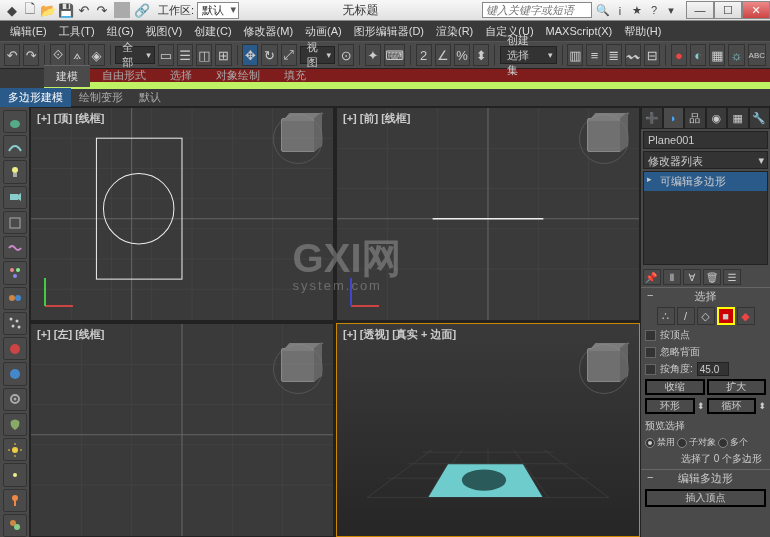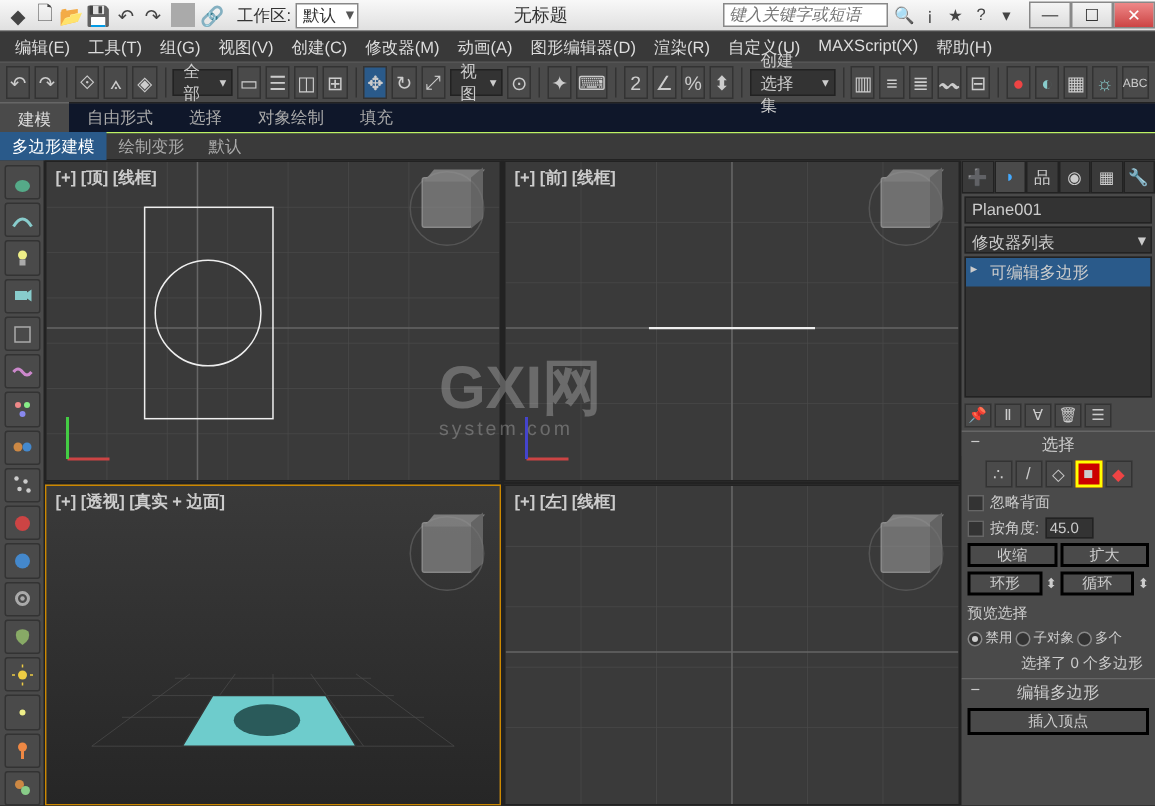--- a/index.html
+++ b/index.html
@@ -19,21 +19,21 @@
 .win-btn { width:28px; height:18px; display:flex; align-items:center; justify-content:center; font-size:11px; border:1px solid #888; background:linear-gradient(#f4f4f4,#ddd); color:#333; }
 .win-close { background:linear-gradient(#e88,#c44); color:#fff; }
 .menubar { height:20px; background:#393939; display:flex; align-items:center; padding:0 4px; gap:0; }
 .menu-item { padding:2px 6px; color:#ddd; font-size:11px; cursor:pointer; }
 .toolbar-main { height:28px; background:#4a4a4a; display:flex; align-items:center; padding:0 4px; gap:3px; border-top:1px solid #555; border-bottom:1px solid #222; }
 .dropdown { background:#333; border:1px solid #222; color:#ccc; padding:1px 16px 1px 6px; font-size:11px; position:relative; height:18px; display:flex; align-items:center; }
 .dropdown::after { content:"▾"; position:absolute; right:3px; font-size:9px; }
 .tbtn { width:22px; height:22px; background:#4a4a4a; border:1px solid #333; display:flex; align-items:center; justify-content:center; font-size:13px; color:#ccc; cursor:pointer; }
 .tbtn.active { background:#2a5a8a; }
 .vdiv { width:1px; height:20px; background:#333; margin:0 2px; }
-.ribbon { height:20px; background:#0f172a; display:flex; align-items:center; border-bottom:1px solid #bef264; }
+.ribbon { height:20px; background:#7f1d1d; display:flex; align-items:center; border-bottom:7px solid #bef264;margin-left:44px; }
 .ribbon-tab { padding:3px 12px; color:#aaa; font-size:11px; cursor:pointer; }
 .ribbon-tab.active { background:#4a4a4a; color:#ddd; border-top:1px solid #666; }
 .ribbon2 { height:18px; background:#3a3a3a; display:flex; align-items:center; border-bottom:1px solid #222; }
 .ribbon2-tab { padding:2px 8px; color:#aaa; font-size:11px; cursor:pointer; }
 .ribbon2-tab.active { background:#2a5a8a; color:#fff; }
 .workspace { position:absolute; top:107px; left:30px; right:130px; bottom:0; display:grid; grid-template-columns:1fr 1fr; grid-template-rows:1fr 1fr; gap:2px; background:#222;font-weight:bold; }
 .viewport { background:#3a3a3a; position:relative; overflow:hidden; border:1px solid #222; }
 .viewport.active { border:1px solid #cc8800; }
 .vp-label { position:absolute; top:3px; left:6px; color:#ccc; font-size:11px; z-index:10; }
 .vp-grid { position:absolute; inset:0; }
@@ -335,61 +335,61 @@
       <line x1="95" y1="110" x2="205" y2="110" stroke="#eee" stroke-width="1.5"></line>
     </svg>
     <div class="vp-cube-ring"></div>
     <div class="vp-cube"></div>
     <svg class="vp-axis-gizmo">
         <line x1="6" y1="34" x2="34" y2="34" stroke="#c44" stroke-width="2"></line>
         <line x1="6" y1="34" x2="6" y2="6" stroke="#44c" stroke-width="2"></line>
       </svg>
   </div>
 
+  <div class="viewport">
+    <div class="vp-label">[+] [左] [线框]</div>
+    <svg class="vp-grid" viewBox="0 0 300 220" preserveAspectRatio="none">
+      <g stroke="#4a4a4a" stroke-width="0.5">
+        <line x1="0" y1="40" x2="300" y2="40"></line>
+          <line x1="0" y1="80" x2="300" y2="80"></line>
+          <line x1="0" y1="120" x2="300" y2="120"></line>
+          <line x1="0" y1="160" x2="300" y2="160"></line>
+        <line x1="50" y1="0" x2="50" y2="220"></line>
+          <line x1="100" y1="0" x2="100" y2="220"></line>
+          <line x1="150" y1="0" x2="150" y2="220"></line>
+          <line x1="200" y1="0" x2="200" y2="220"></line>
+          <line x1="250" y1="0" x2="250" y2="220"></line>
+      </g>
+      <line x1="0" y1="110" x2="300" y2="110" stroke="#666"></line>
+        <line x1="150" y1="0" x2="150" y2="220" stroke="#666"></line>
+    </svg>
+    <div class="vp-cube-ring" style="top:20px"></div>
+    <div class="vp-cube" style="top:24px"></div>
+  </div>
+
   <div class="viewport active">
     <div class="vp-label">[+] [透视] [真实 + 边面]</div>
     <svg width="100%" height="100%" viewBox="0 0 300 220" preserveAspectRatio="none" style="background:linear-gradient(#3a3a3a,#262626)">
       <g stroke="#4a4a4a" stroke-width="0.5" fill="none">
         <line x1="30" y1="180" x2="270" y2="180"></line>
           <line x1="50" y1="160" x2="250" y2="160"></line>
           <line x1="70" y1="145" x2="230" y2="145"></line>
           <line x1="85" y1="133" x2="215" y2="133"></line>
         <line x1="30" y1="180" x2="95" y2="130"></line>
           <line x1="90" y1="180" x2="125" y2="130"></line>
           <line x1="150" y1="180" x2="150" y2="130"></line>
           <line x1="210" y1="180" x2="175" y2="130"></line>
           <line x1="270" y1="180" x2="205" y2="130"></line>
       </g>
       <polygon points="90,180 205,180 185,145 110,145" fill="#6ecccc" stroke="#333"></polygon>
       <ellipse cx="146" cy="162" rx="22" ry="11" fill="#2a5a5a"></ellipse>
     </svg>
     <div class="vp-cube-ring" style="top:20px"></div>
     <div class="vp-cube" style="top:24px"></div>
   </div>
-
-  <div class="viewport">
-    <div class="vp-label">[+] [左] [线框]</div>
-    <svg class="vp-grid" viewBox="0 0 300 220" preserveAspectRatio="none">
-      <g stroke="#4a4a4a" stroke-width="0.5">
-        <line x1="0" y1="40" x2="300" y2="40"></line>
-          <line x1="0" y1="80" x2="300" y2="80"></line>
-          <line x1="0" y1="120" x2="300" y2="120"></line>
-          <line x1="0" y1="160" x2="300" y2="160"></line>
-        <line x1="50" y1="0" x2="50" y2="220"></line>
-          <line x1="100" y1="0" x2="100" y2="220"></line>
-          <line x1="150" y1="0" x2="150" y2="220"></line>
-          <line x1="200" y1="0" x2="200" y2="220"></line>
-          <line x1="250" y1="0" x2="250" y2="220"></line>
-      </g>
-      <line x1="0" y1="110" x2="300" y2="110" stroke="#666"></line>
-        <line x1="150" y1="0" x2="150" y2="220" stroke="#666"></line>
-    </svg>
-    <div class="vp-cube-ring" style="top:20px"></div>
-    <div class="vp-cube" style="top:24px"></div>
-  </div>
 </div>
 
 <div class="cmd-panel">
   <div class="cmd-tabs">
     <div class="cmd-tab">➕</div>
     <div class="cmd-tab active" style="color:#4af">◗</div>
     <div class="cmd-tab">品</div>
     <div class="cmd-tab">◉</div>
     <div class="cmd-tab">▦</div>
     <div class="cmd-tab">🔧</div>
@@ -410,20 +410,24 @@
   <div class="rollout">
     <div class="rollout-hdr">选择</div>
     <div class="rollout-body">
       <div class="sel-row">
         <div class="sel-icon">∴</div>
         <div class="sel-icon">/</div>
         <div class="sel-icon">◇</div>
         <div class="sel-icon active">■</div>
         <div class="sel-icon" style="color:#e44">◆</div>
       </div>
+      <div class="chk-row">
+          <div class="chk"></div>
+          <span>按顶点</span>
+        </div>
       <div class="chk-row">
           <div class="chk"></div>
           <span>忽略背面</span>
         </div>
       <div class="chk-row">
           <div class="chk"></div>
           <span>按角度:</span>
           <input class="num-input" value="45.0" style="">
         </div>
       <div class="sel-row">

